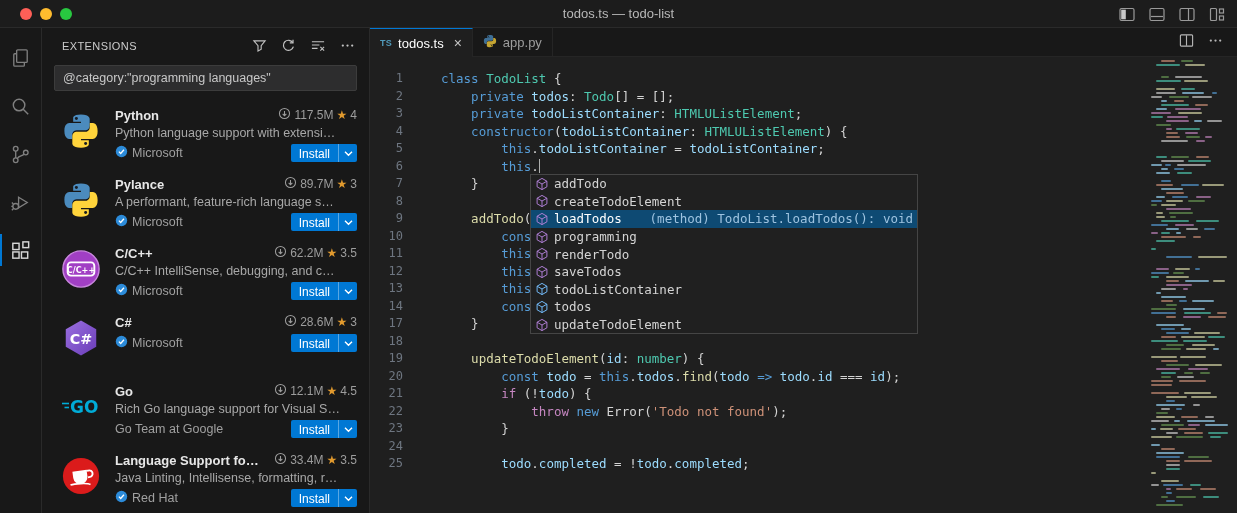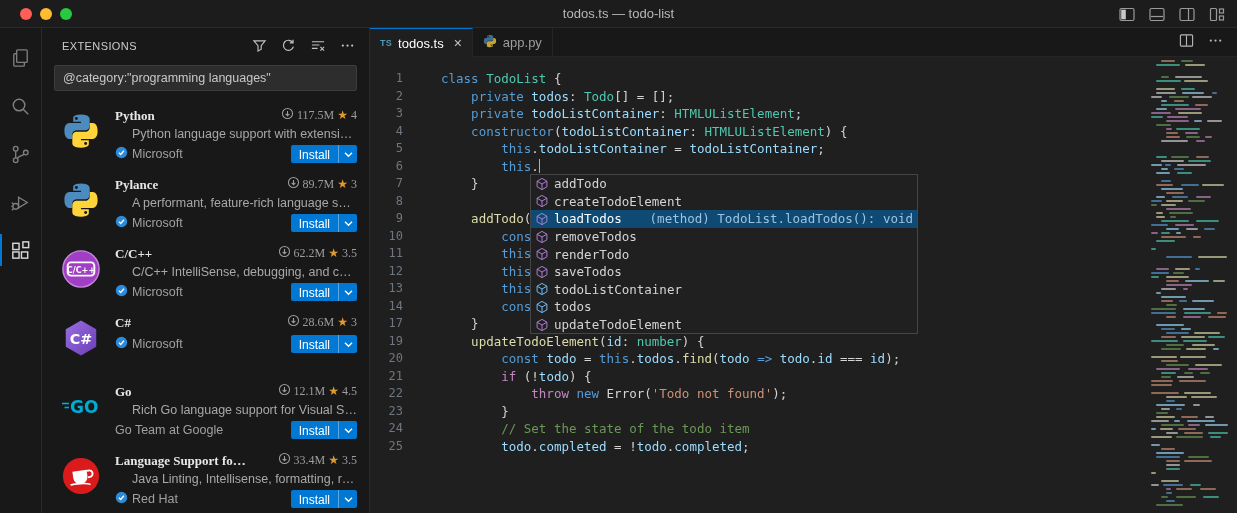--- a/index.html
+++ b/index.html
@@ -34,24 +34,24 @@
   .sb-actions { display:flex; align-items:center; gap:14px; padding-right:6px;}
   .sb-actions .act { color:#c2c2c2; display:flex; align-items:center; }
   .searchwrap { padding:2px 12px 8px 12px; }
   .searchbox { width:100%; height:26px; background:#2d2d2e; border:1px solid #3c3c3c; border-radius:2px;
     color:#c8c8c8; font-size:12.5px; padding:0 8px; outline:none; font-family:"Liberation Sans",sans-serif;}
 
   .ext-list { flex:1; overflow:hidden; }
   .ext-item { height:69px; display:flex; padding:8px 12px 0 18px; }
   .ext-icon { width:42px; height:42px; flex:0 0 42px; margin-top:3px; display:flex; align-items:center; justify-content:center; }
   .ext-body { flex:1; margin-left:13px; min-width:0; display:flex; flex-direction:column; }
-  .ext-row1 { display:flex; align-items:baseline;font-family:Liberation Serif, serif; }
+  .ext-row1 { display:flex; align-items:baseline; }
   .ext-name { font-size:13px; font-weight:bold; color:#e7e7e7; white-space:nowrap; overflow:hidden; flex:1; }
   .ext-stats { display:flex; align-items:center; gap:3px; font-size:12px; color:#9d9d9d; white-space:nowrap; margin-left:6px;}
-  .ext-desc { font-size:12.5px; color:#a8a8a8; white-space:nowrap; overflow:hidden; margin-top:3px;margin-left:17px; }
+  .ext-desc { font-size:12.5px; color:#a8a8a8; white-space:nowrap; overflow:hidden; margin-top:3px; }
   .ext-row3 { display:flex; align-items:center; margin-top:4px; }
   .ext-pub { display:flex; align-items:center; gap:4px; font-size:12.5px; color:#a0a0a0; flex:1; min-width:0; white-space:nowrap;}
   .star { color:#e19a2e; font-size:12px; }
   .install { display:flex; align-items:stretch; background:#0078d4; border-radius:2px; overflow:hidden; height:18px; cursor:pointer;}
   .install .lbl { color:#fff; font-size:12px; padding:1px 8px 0 8px; display:flex; align-items:center;}
   .install .sep { width:1px; background:rgba(255,255,255,.35); }
   .install .chev { width:18px; display:flex; align-items:center; justify-content:center; }
 
   
   .editorgroup { flex:1; display:flex; flex-direction:column; min-width:0; }
@@ -507,26 +507,27 @@
           <div class="code-line"><div class="gutter">6</div><div class="codetext"><span class="tok-pl">        </span><span class="tok-kw">this</span><span class="tok-pl">.</span><span class="caret"></span></div></div>
           <div class="code-line"><div class="gutter">7</div><div class="codetext"><span class="tok-pl">    }</span></div></div>
           <div class="code-line"><div class="gutter">8</div><div class="codetext"></div></div>
           <div class="code-line"><div class="gutter">9</div><div class="codetext"><span class="tok-pl">    </span><span class="tok-fn">addTodo</span><span class="tok-pl">(</span><span class="tok-var">t</span></div></div>
           <div class="code-line"><div class="gutter">10</div><div class="codetext"><span class="tok-pl">        </span><span class="tok-kw">const</span></div></div>
           <div class="code-line"><div class="gutter">11</div><div class="codetext"><span class="tok-pl">        </span><span class="tok-kw">this</span><span class="tok-pl">.</span></div></div>
           <div class="code-line"><div class="gutter">12</div><div class="codetext"><span class="tok-pl">        </span><span class="tok-kw">this</span><span class="tok-pl">.</span></div></div>
           <div class="code-line"><div class="gutter">13</div><div class="codetext"><span class="tok-pl">        </span><span class="tok-kw">this</span><span class="tok-pl">.</span></div></div>
           <div class="code-line"><div class="gutter">14</div><div class="codetext"><span class="tok-pl">        </span><span class="tok-kw">const</span></div></div>
           <div class="code-line"><div class="gutter">17</div><div class="codetext"><span class="tok-pl">    }</span></div></div>
+          <div class="code-line"><div class="gutter">18</div><div class="codetext"></div></div>
           <div class="code-line"><div class="gutter">19</div><div class="codetext"><span class="tok-pl">    </span><span class="tok-fn">updateTodoElement</span><span class="tok-pl">(</span><span class="tok-var">id</span><span class="tok-pl">: </span><span class="tok-type">number</span><span class="tok-pl">) {</span></div></div>
           <div class="code-line"><div class="gutter">20</div><div class="codetext"><span class="tok-pl">        </span><span class="tok-kw">const </span><span class="tok-var">todo</span><span class="tok-pl"> = </span><span class="tok-kw">this</span><span class="tok-pl">.</span><span class="tok-var">todos</span><span class="tok-pl">.</span><span class="tok-fn">find</span><span class="tok-pl">(</span><span class="tok-var">todo</span><span class="tok-pl"> </span><span class="tok-kw">=&gt;</span><span class="tok-pl"> </span><span class="tok-var">todo</span><span class="tok-pl">.</span><span class="tok-var">id</span><span class="tok-pl"> === </span><span class="tok-var">id</span><span class="tok-pl">);</span></div></div>
           <div class="code-line"><div class="gutter">21</div><div class="codetext"><span class="tok-pl">        </span><span class="tok-ctrl">if</span><span class="tok-pl"> (!</span><span class="tok-var">todo</span><span class="tok-pl">) {</span></div></div>
           <div class="code-line"><div class="gutter">22</div><div class="codetext"><span class="tok-pl">            </span><span class="tok-ctrl">throw </span><span class="tok-kw">new </span><span class="tok-pl">Error</span><span class="tok-pl">(</span><span class="tok-str">'Todo not found'</span><span class="tok-pl">);</span></div></div>
           <div class="code-line"><div class="gutter">23</div><div class="codetext"><span class="tok-pl">        }</span></div></div>
-          <div class="code-line"><div class="gutter">24</div><div class="codetext"><span class="tok-pl">        </span><span class="tok-com">// Set the state of the todo item</span></div></div>
+          <div class="code-line"><div class="gutter">24</div></div>
           <div class="code-line"><div class="gutter">25</div><div class="codetext"><span class="tok-pl">        </span><span class="tok-var">todo</span><span class="tok-pl">.</span><span class="tok-var">completed</span><span class="tok-pl"> = !</span><span class="tok-var">todo</span><span class="tok-pl">.</span><span class="tok-var">completed</span><span class="tok-pl">;</span></div></div>
         </div>
       <div class="suggest" id="suggest">
           <div class="sg-row">
     <span class="sg-icon"><svg width="14" height="14" viewBox="0 0 16 16" fill="none" stroke="#b180d7" stroke-width="1.1">
                 <path d="M8 1.6 13.6 4.8v6.4L8 14.4 2.4 11.2V4.8z"></path>
                 <path d="M2.4 4.8 8 8l5.6-3.2M8 8v6.4"></path>
               </svg></span>
     <span class="sg-label">addTodo</span>
     </div>
@@ -542,21 +543,21 @@
                 <path d="M8 1.6 13.6 4.8v6.4L8 14.4 2.4 11.2V4.8z"></path>
                 <path d="M2.4 4.8 8 8l5.6-3.2M8 8v6.4"></path>
               </svg></span>
     <span class="sg-label">loadTodos</span>
     <span class="sg-detail">(method) TodoList.loadTodos(): void</span></div>
           <div class="sg-row">
     <span class="sg-icon"><svg width="14" height="14" viewBox="0 0 16 16" fill="none" stroke="#b180d7" stroke-width="1.1">
                 <path d="M8 1.6 13.6 4.8v6.4L8 14.4 2.4 11.2V4.8z"></path>
                 <path d="M2.4 4.8 8 8l5.6-3.2M8 8v6.4"></path>
               </svg></span>
-    <span class="sg-label">removeTodos</span>
+    <span class="sg-label">programming</span>
     </div>
           <div class="sg-row">
     <span class="sg-icon"><svg width="14" height="14" viewBox="0 0 16 16" fill="none" stroke="#b180d7" stroke-width="1.1">
                 <path d="M8 1.6 13.6 4.8v6.4L8 14.4 2.4 11.2V4.8z"></path>
                 <path d="M2.4 4.8 8 8l5.6-3.2M8 8v6.4"></path>
               </svg></span>
     <span class="sg-label">renderTodo</span>
     </div>
           <div class="sg-row">
     <span class="sg-icon"><svg width="14" height="14" viewBox="0 0 16 16" fill="none" stroke="#b180d7" stroke-width="1.1">

